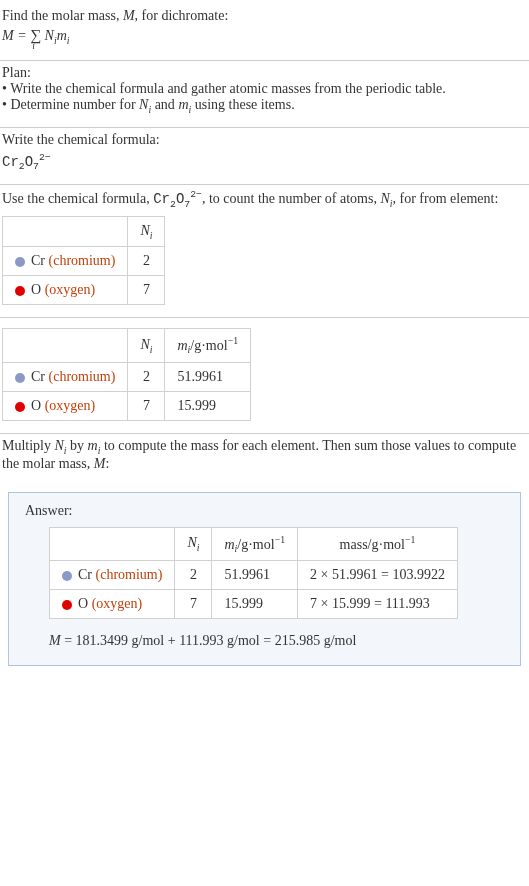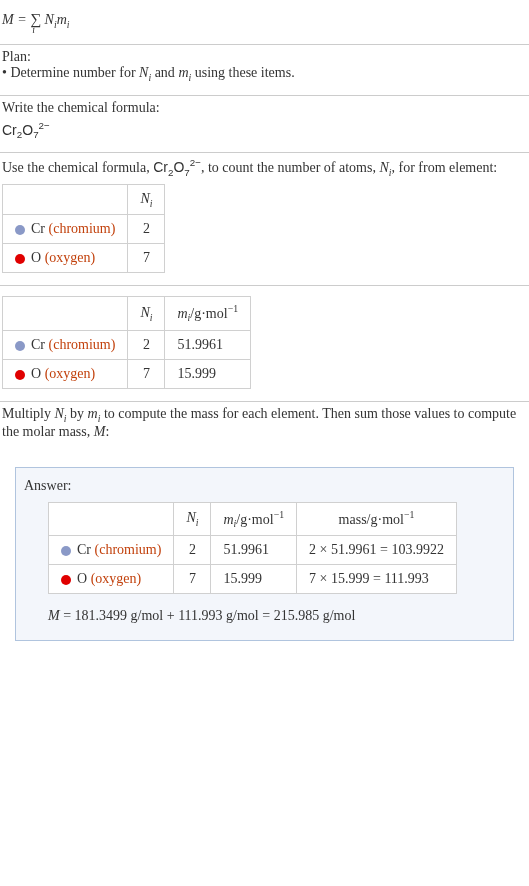--- a/index.html
+++ b/index.html
@@ -27,21 +27,21 @@
     }
     .sub {
       font-size: 0.7em;
       vertical-align: sub;
     }
     .sup {
       font-size: 0.7em;
       vertical-align: super;
     }
     .chem {
-      font-family: Liberation Sans, sans-serif;
+      font-family: Liberation Mono, monospace;
     }
     table {
       border-collapse: collapse;
       margin-top: 6px;
     }
     th, td {
       border: 1px solid #d0d0d0;
       padding: 6px 12px;
       text-align: left;
       font-weight: normal;
@@ -67,22 +67,22 @@
     .dot-o {
       background: #e00000;
     }
     .element-label {
       color: #c2410c;
     }
     .answer-box {
       border: 1px solid #b0c4de;
       background: #f3f6fb;
       border-radius: 0;
-      padding: 10px 14px 16px 8px;
-      margin: 15px;
+      padding: 10px 14px 16px 16px;
+      margin: 8px;
     }
     .answer-label {
       font-size: 14px;
       color: #333;
       margin-bottom: 8px;
     }
     .answer-box table {
       background: #fff;
       margin-left: 24px;
     }
@@ -97,27 +97,31 @@
       font-size: 1.1em;
     }
     .list-item {
       padding-left: 0;
     }
   </style>
 </head>
 <body>
 
 <div class="section divider">
+  <div>
+    <span>Find the molar mass, </span><span class="formula">M</span><span>, for dichromate:</span>
+  </div>
   <div class="formula">
     <span>M</span><span> = </span><span style="display:inline-block;position:relative;"><span class="sigma">∑</span><span style="position:absolute;left:2px;top:14px;font-size:0.7em;font-style:italic;">i</span></span><span> N</span><span class="sub">i</span><span>m</span><span class="sub">i</span>
   </div>
 </div>
 
 <div class="section divider">
   <div>Plan:</div>
+  <div class="list-item">• Write the chemical formula and gather atomic masses from the periodic table.</div>
   <div class="list-item">
     <span>• Determine number for </span><span class="formula">N</span><span class="sub formula">i</span><span> and </span><span class="formula">m</span><span class="sub formula">i</span><span> using these items.</span>
   </div>
 </div>
 
 <div class="section divider">
   <div>Write the chemical formula:</div>
   <div class="chem" style="padding-top:4px;">
     <span>Cr</span><span class="sub">2</span><span>O</span><span class="sub">7</span><span class="sup">2−</span>
   </div>

